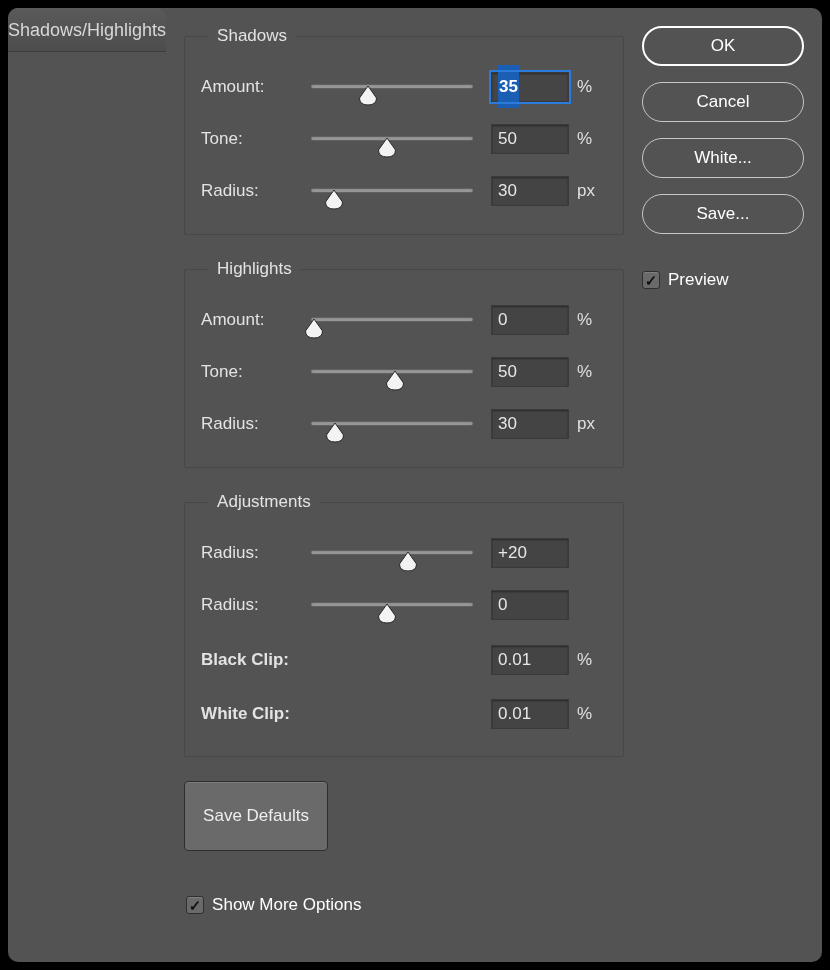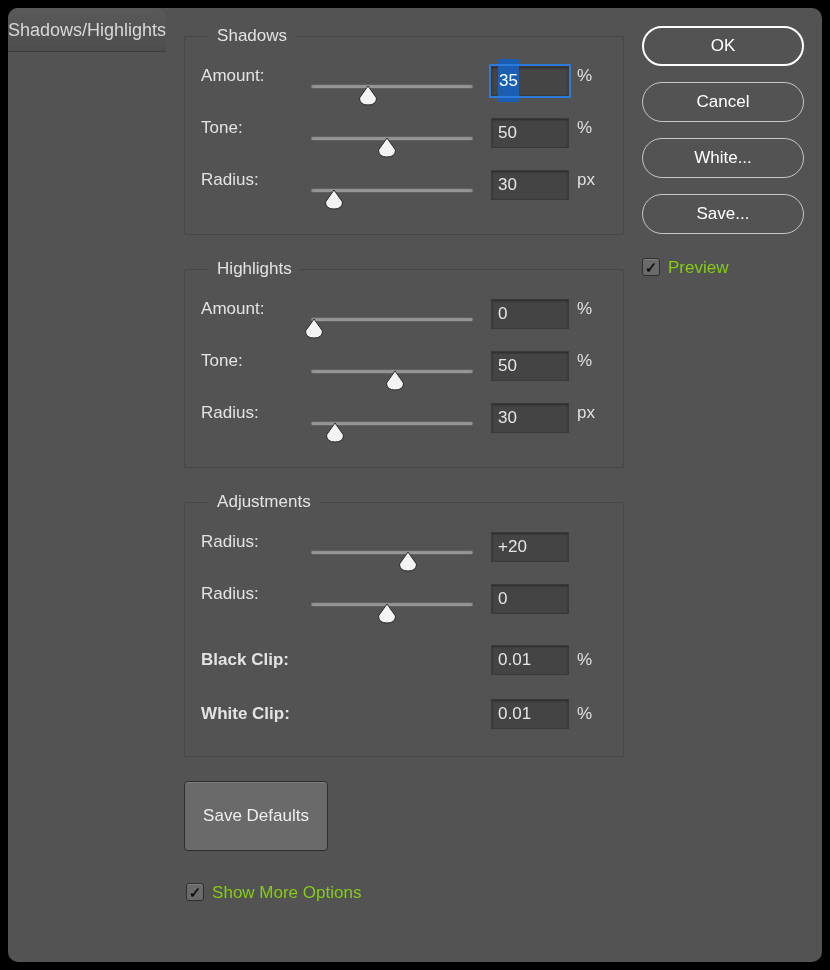--- a/index.html
+++ b/index.html
@@ -61,21 +61,21 @@
   }
   fieldset.group > legend {
     padding: 0 8px;
     color: #e3e3e3;
     font-size: 17px;
     margin-left: 8px;
   }
 
   .row {
     display: flex;
-    align-items: flex-start;
+    align-items: center;
     height: 42px;
     margin-top: 10px;
     gap: 8px;
   }
   .row:first-of-type { margin-top: 0; }
   .label {
     width: 102px;
     color: #e3e3e3;
     font-size: 17px;
   }
@@ -118,20 +118,21 @@
     text-align: left;
   }
   .numbox.focused {
     outline: 2px solid #2a7bdc;
     background: #454545;
   }
   .numbox.focused .seltext{
     background:#1a5fb4;
     color:#fff;
     padding:12px 1px;
+    font-weight:bold;
   }
   .unit {
     width: 30px;
     color: #e0e0e0;
     font-size: 17px;
   }
 
   .btn {
     height: 40px;
     border: 1.5px solid #c7c7c7;
@@ -144,24 +145,24 @@
     line-height: 36px;
   }
   .btn.primary {
     border: 2px solid #fff;
     font-weight: 400;
     color: #fff;
   }
 
   .checkbox-row {
     display: flex;
-    align-items: flex-start;
+    align-items: center;
     gap: 8px;
-    margin-top: 8px;
-    color: #84cc16;
+    margin-top: 20px;
+    color: #ffffff;
     font-size: 17px;
   }
   .chk {
     width: 18px; height: 18px;
     background: #6a6a6a;
     border: 1px solid #2f2f2f;
     border-radius: 3px;
     display: inline-flex;
     align-items: center;
     justify-content: center;

